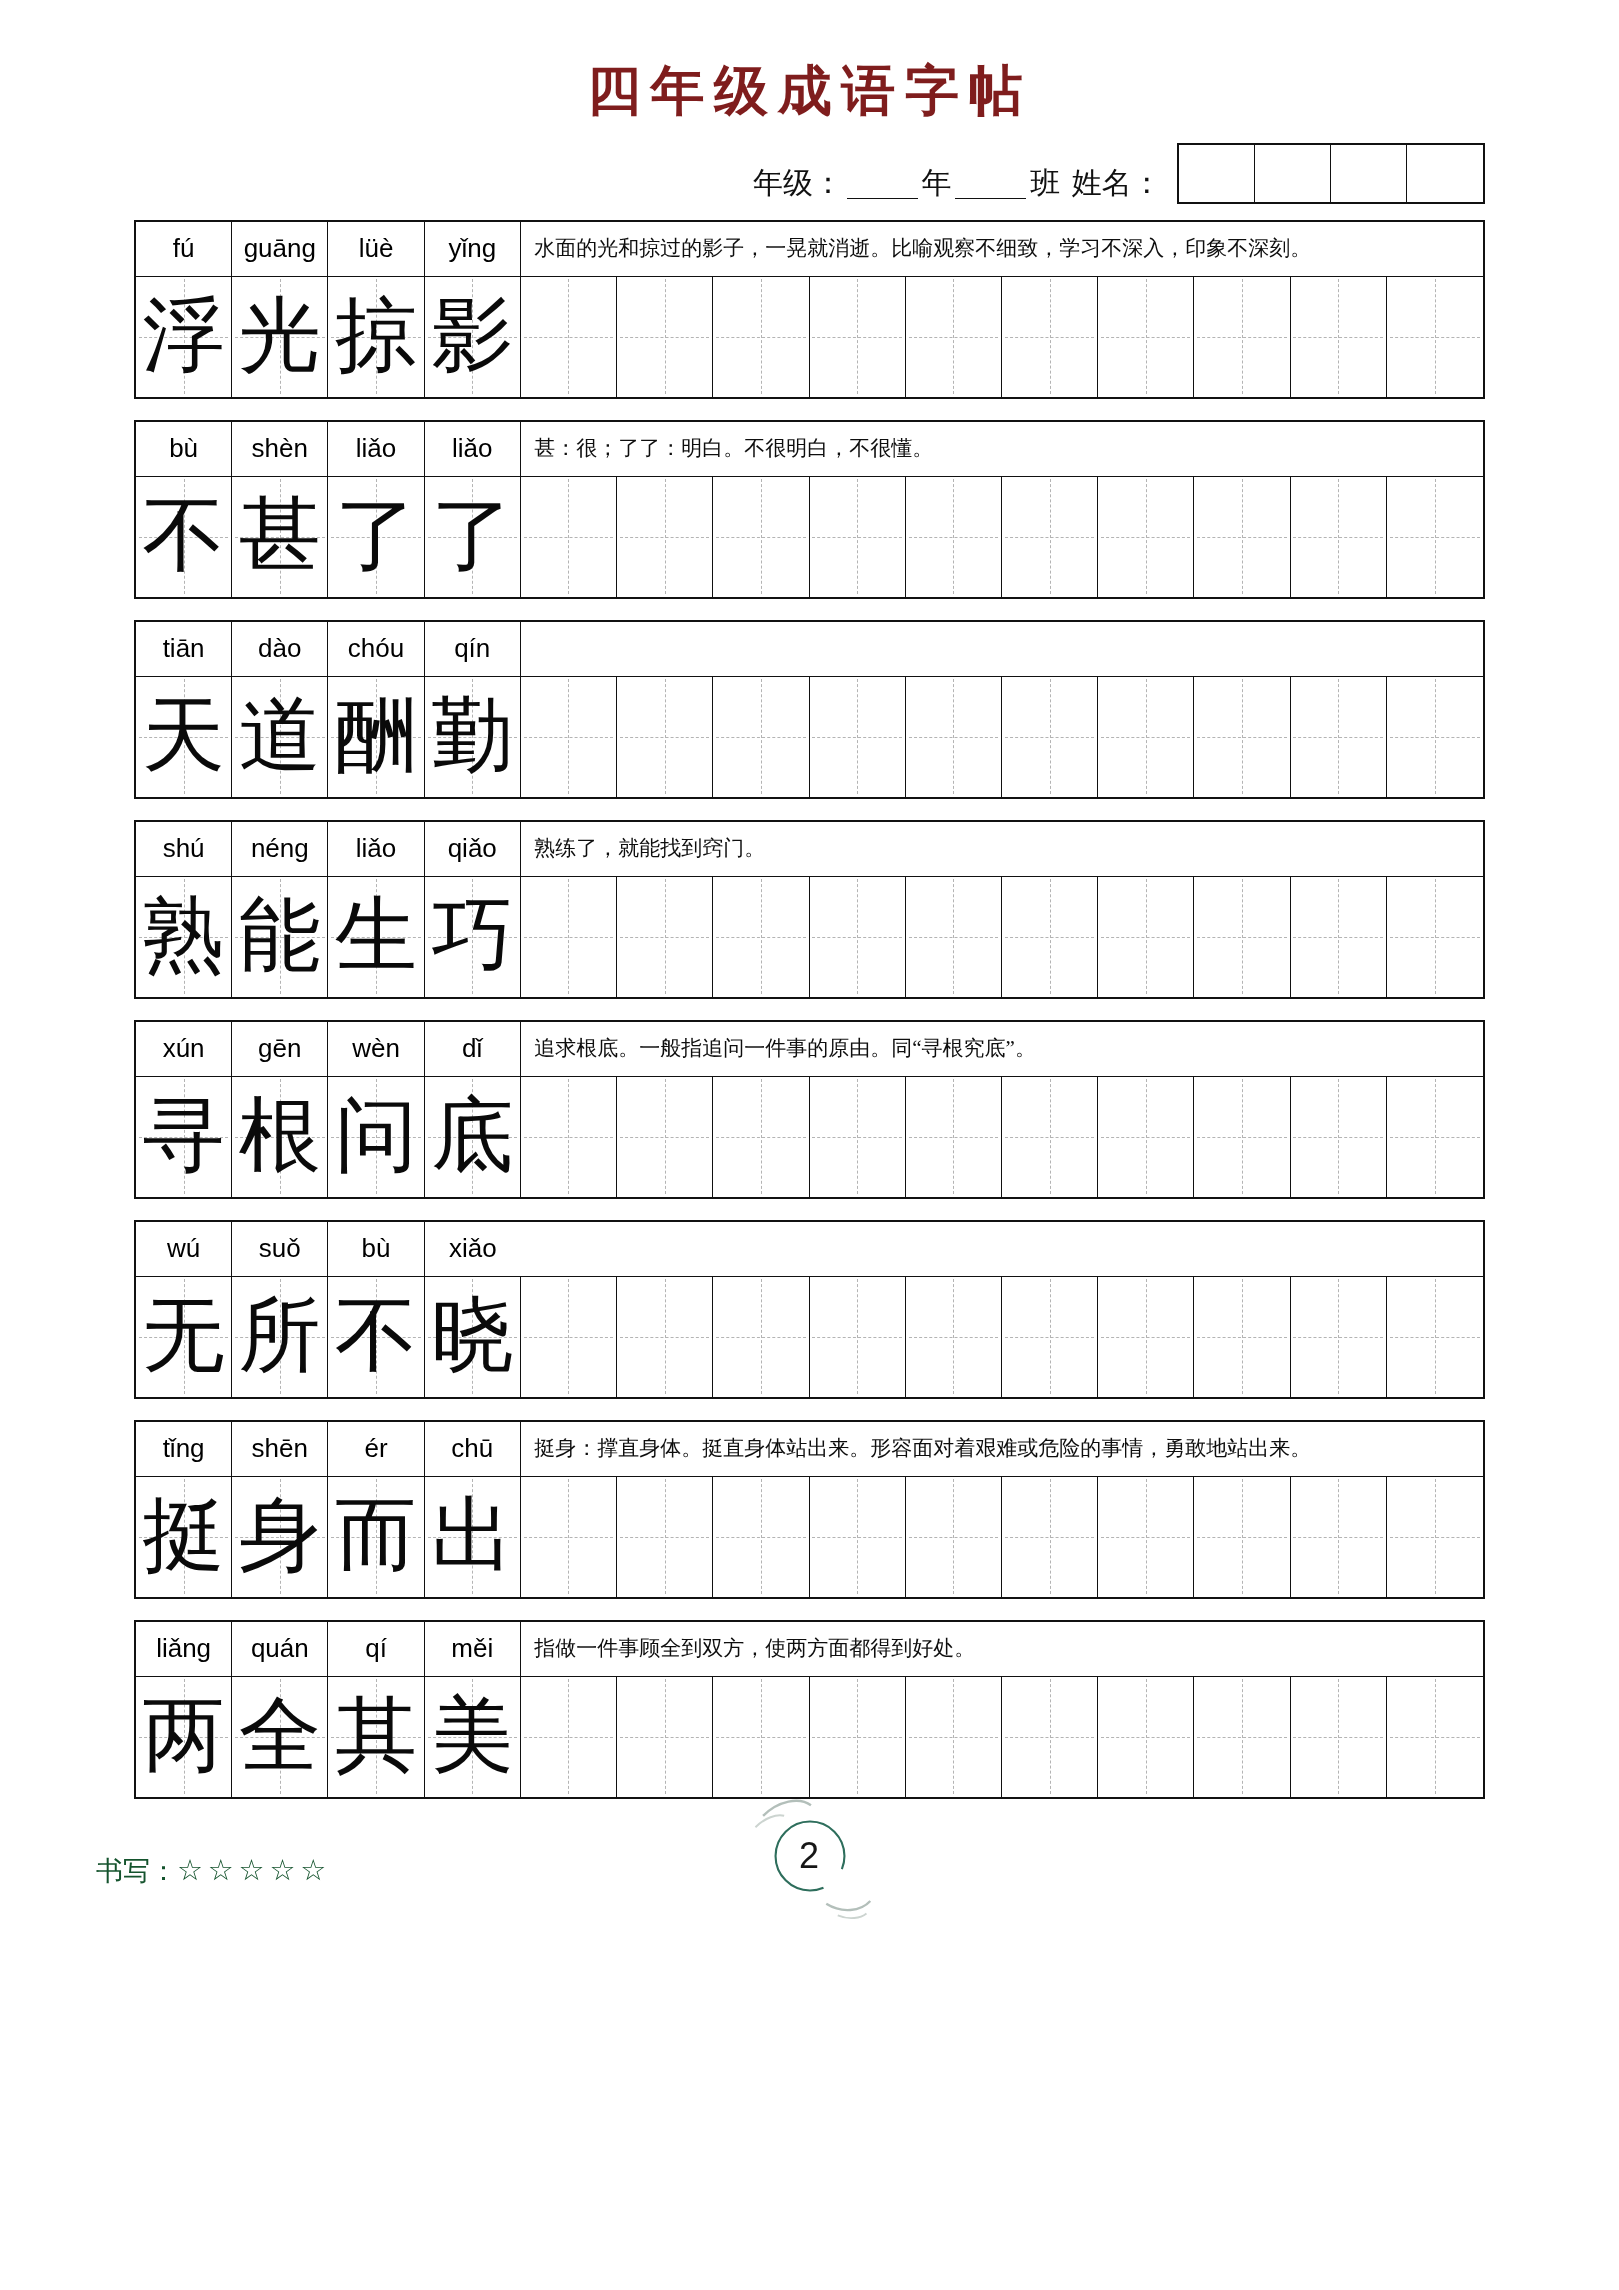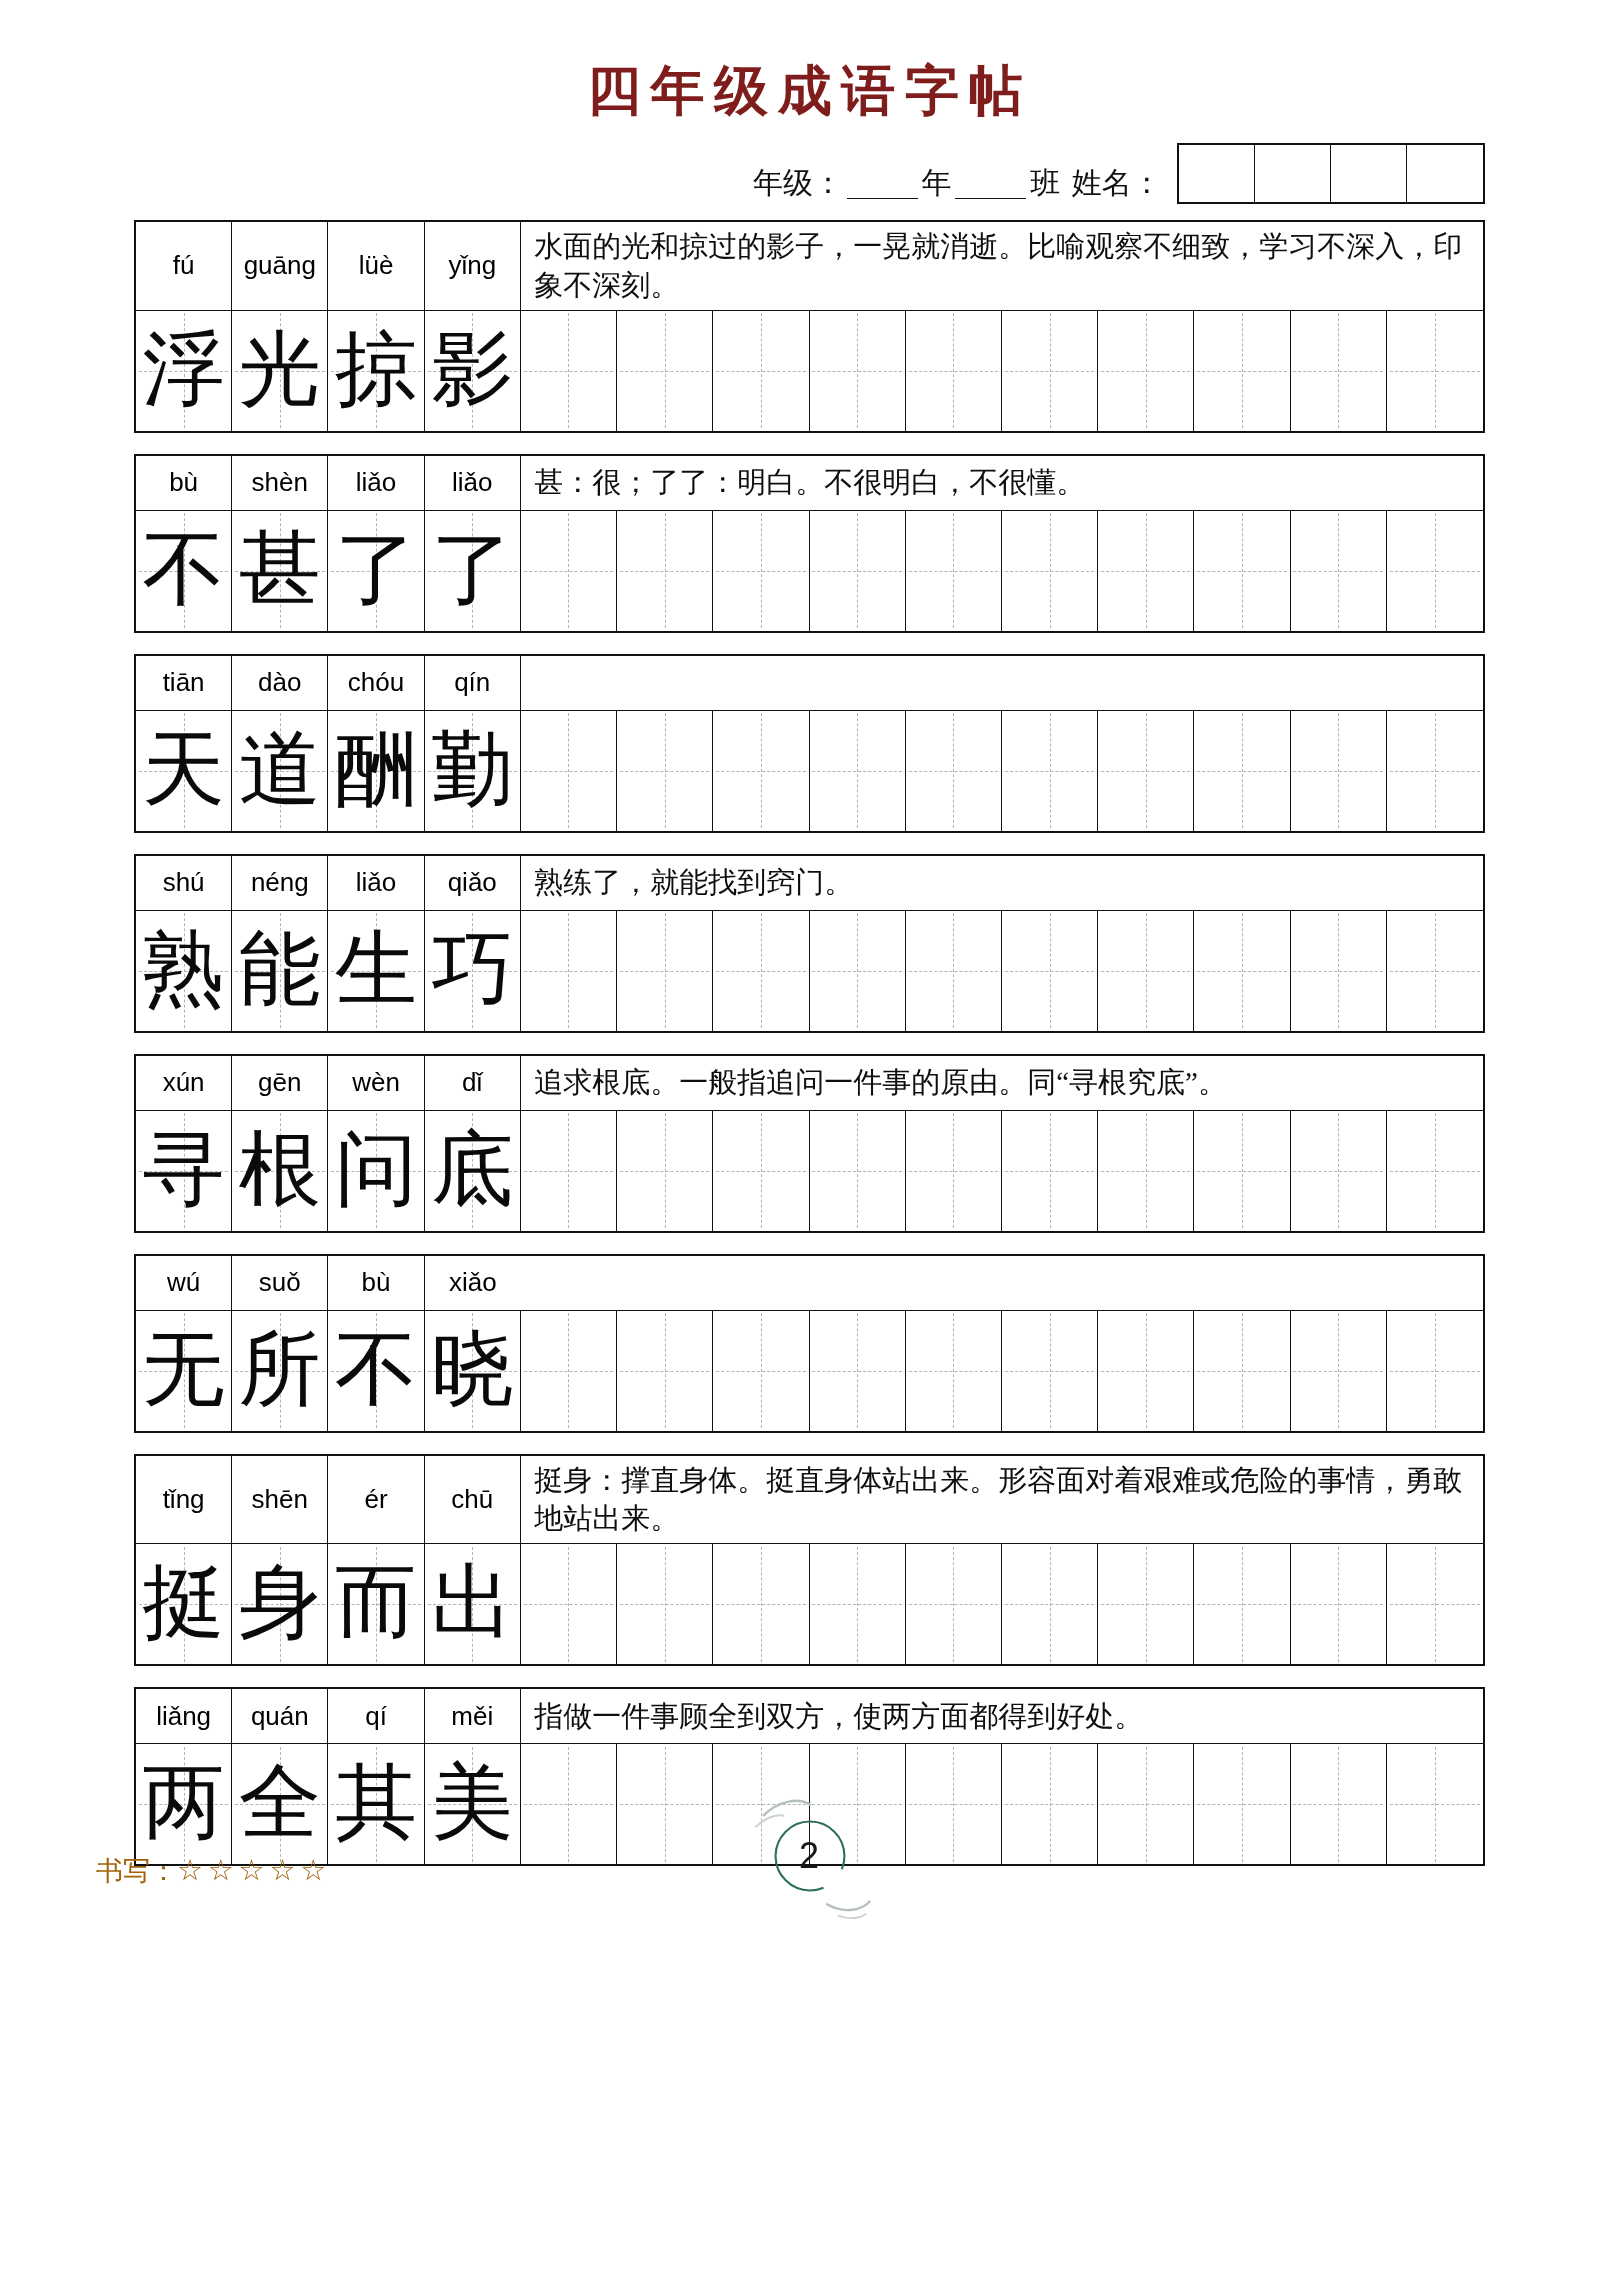--- a/index.html
+++ b/index.html
@@ -76,21 +76,21 @@
     font-family: "Liberation Sans", sans-serif;
     font-size: 26px;
     color: #000000;
   }
   .def-cell {
     grid-column: 5 / -1;
     display: flex;
     align-items: center;
     padding: 5.7px 13.4px;
     font-family: "Liberation Serif", serif;
-    font-size: 29px;
+    font-size: 21px;
     line-height: 1.32;
     color: #0e0e0e;
   }
 
   .char-row { height: 120px; }
   .char-cell {
     font-family: "Liberation Serif", serif;
     font-size: 82px;
     line-height: 117px;
     text-align: center;
@@ -112,21 +112,21 @@
     border-top: 1.4px dashed #b4b4b4;
     z-index: -1;
   }
 
   .writing {
     position: absolute;
     left: 96px;
     top: 1853px;
     font-family: "Liberation Serif", serif;
     font-size: 27px;
-    color: #a16207;
+    color: #14532d;
     white-space: nowrap;
   }
   .writing .stars { letter-spacing: 4.8px; font-size: 29px; }
 
   .page-num-wrap {
     position: absolute;
     left: 50%;
     top: 1789px;
     width: 163px;
     height: 134px;

